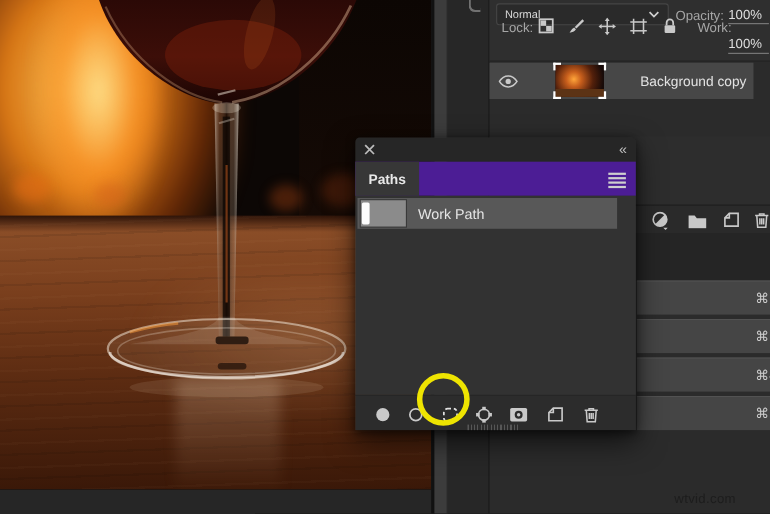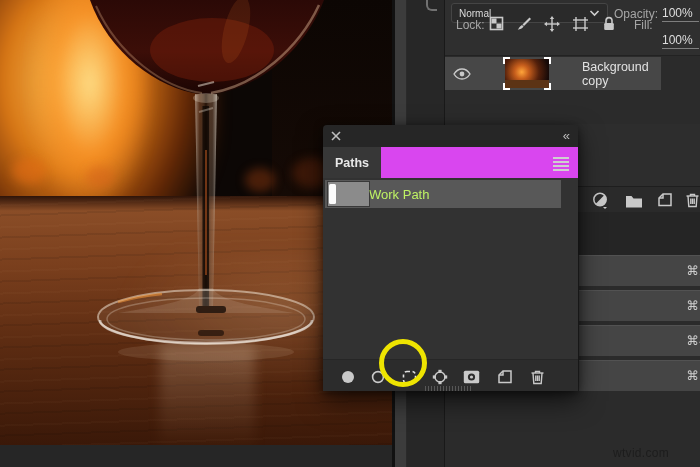--- a/index.html
+++ b/index.html
@@ -47,21 +47,21 @@
   .blend-select .label { flex:1; font-size:10px; color:#dcdcdc; }
   .opacity-label { position:absolute; left:169px; top:7px; font-size:12px; color:#a6a6a6; }
   .scrub-value { position:absolute; top:6px; font-size:12px; color:#dedede; display:inline-block; min-width:37px; border-bottom:1px solid #7e7e7e; padding-bottom:1px; }
   .opacity-value { left:217px; }
   .lock-row { position:absolute; left:0; top:12px; width:256px; height:26px; }
   .lock-label { position:absolute; left:11px; top:6px; font-size:12px; color:#a6a6a6; }
   .lock-icon { position:absolute; top:4px; }
   .fill-label { position:absolute; left:189px; top:6px; font-size:12px; color:#a6a6a6; }
   .fill-value { top:33px; left:217px; position:absolute; }
   .layers-divider { position:absolute; left:0; top:55px; width:256px; height:1px; background:#222; }
-  .layer-row { position:absolute; left:0; width:216px; height:33px; display:flex; align-items:center;gap:20px; }
+  .layer-row { position:absolute; left:0; width:240px; height:33px; display:flex; align-items:center;gap:20px; }
   .layer-row.selected { background:#474747; }
   .layer-row.normal   { background:#363636; border-top:1px solid #2a2a2a; }
   .eye-box { width:34px; display:flex; justify-content:center; }
   .layer-thumb { position:relative; width:44px; height:29px; margin-left:6px;
     background:
       linear-gradient(0deg, #5c3315 0%, #5c3315 26%, rgba(0,0,0,0) 26%),
       radial-gradient(circle at 38% 45%, #ffa53a 0%, #c75e1c 22%, #53200b 55%, #170a08 85%),
       #170a08; }
   .layer-thumb .bracket { position:absolute; width:7px; height:7px; border:0 solid #fff; }
   .layer-thumb .b-tl { left:-2px; top:-2px; border-left-width:2px; border-top-width:2px; }
@@ -78,30 +78,30 @@
     border-top:1px solid #525252; overflow:hidden; }
   .shortcut-row .sc { position:absolute; right:-6px; top:7px; font-size:12.5px; color:#cdcdcd; font-family:"DejaVu Sans", sans-serif; }
   .watermark { position:absolute; left:168px; top:446px; font-size:12px; color:#1d1d1d; letter-spacing:.3px; }
   
   .paths-panel { position:absolute; left:323px; top:125px; width:255px; height:266px;
     box-shadow:0 10px 26px rgba(0,0,0,.6), 0 2px 8px rgba(0,0,0,.5); border-radius:4px 4px 0 0; }
   .pp-header { position:absolute; left:0; top:0; width:255px; height:22px; background:#262626; border-radius:4px 4px 0 0;
     display:flex; align-items:center; }
   .pp-close { margin-left:8px; cursor:pointer; display:flex; }
   .pp-collapse { margin-left:auto; margin-right:9px; cursor:pointer; font-size:13px; color:#bdbdbd; letter-spacing:-1px; line-height:10px; }
-  .pp-tabbar { position:absolute; left:0; top:22px; width:255px; height:31px; background:#d946ef; }
+  .pp-tabbar { position:absolute; left:0; top:22px; width:255px; height:31px; background:#4c1d95; }
   .pp-tab { position:absolute; left:0; top:0; width:58px; height:31px; background:#373737;
     display:flex; align-items:center; justify-content:center; font-size:12.5px; font-weight:bold; color:#e8e8e8; cursor:default; }
   .pp-menu { position:absolute; right:9px; top:10px; cursor:pointer; }
   .pp-menu div { width:16px; height:2px; background:#cfcfcf; margin-bottom:2px; }
   .pp-content { position:absolute; left:0; top:53px; width:255px; height:181px; background:#323232; }
   .path-row { position:absolute; left:2px; top:2px; width:236px; height:28px; background:#585858; display:flex; align-items:center; }
   .path-thumb { position:relative; width:41px; height:24px; margin-left:3px; background:#8b8b8b; outline:1px solid rgba(0,0,0,.35); }
   .path-thumb .shape { position:absolute; left:1px; top:2px; width:7px; height:20px; background:#fcfcfc; border-radius:1.5px; }
-  .path-name { font-size:13px; color:#bef264; }
+  .path-name { margin-left:11px; font-size:13px; color:#e5e5e5; }
   .pp-bottombar { position:absolute; left:0; top:234px; width:255px; height:32px; background:#2c2c2c; border-top:1px solid #262626; }
   .pp-btn { position:absolute; top:8px; width:18px; height:18px; display:flex; align-items:center; justify-content:center; cursor:pointer; }
   .pp-grip { position:absolute; left:102px; top:261px; width:46px; height:5px;
     background:repeating-linear-gradient(90deg, #575757 0 1px, transparent 1px 3px); }
   
   .highlight-circle { position:absolute; left:379px; top:339px; width:48px; height:48px;
     border:5px solid #eee401; border-radius:50%; z-index:60; pointer-events:none; }
   svg { display:block; }
 </style>
 </head>
@@ -217,21 +217,21 @@
             <line x1="4" y1="12" x2="4" y2="15"></line>
               <line x1="13" y1="12" x2="13" y2="15"></line>
           </svg>
         </span>
         <span class="lock-icon" style="left:157px;">
           <svg width="14" height="16" viewBox="0 0 14 16">
             <path d="M4,7 V4.6 a3,3 0 0 1 6,0 V7" fill="none" stroke="#c9c9c9" stroke-width="1.6"></path>
             <rect x="2.2" y="7" width="9.6" height="7" rx="1.2" fill="#c9c9c9"></rect>
           </svg>
         </span>
-        <span class="fill-label">Fill:</span>
+        <span class="fill-label">Work:</span>
       </div>
       <span class="scrub-value fill-value">100%</span>
     </div>
     <div class="layers-divider"></div>
 
     <div class="layer-row selected" style="top:57px;">
       <span class="eye-box">
         <svg width="18" height="12" viewBox="0 0 18 12">
           <path d="M1,6 C3.5,2 6,1 9,1 C12,1 14.5,2 17,6 C14.5,10 12,11 9,11 C6,11 3.5,10 1,6 Z" fill="none" stroke="#c9c9c9" stroke-width="1.4"></path>
           <circle cx="9" cy="6" r="2.4" fill="#c9c9c9"></circle>

